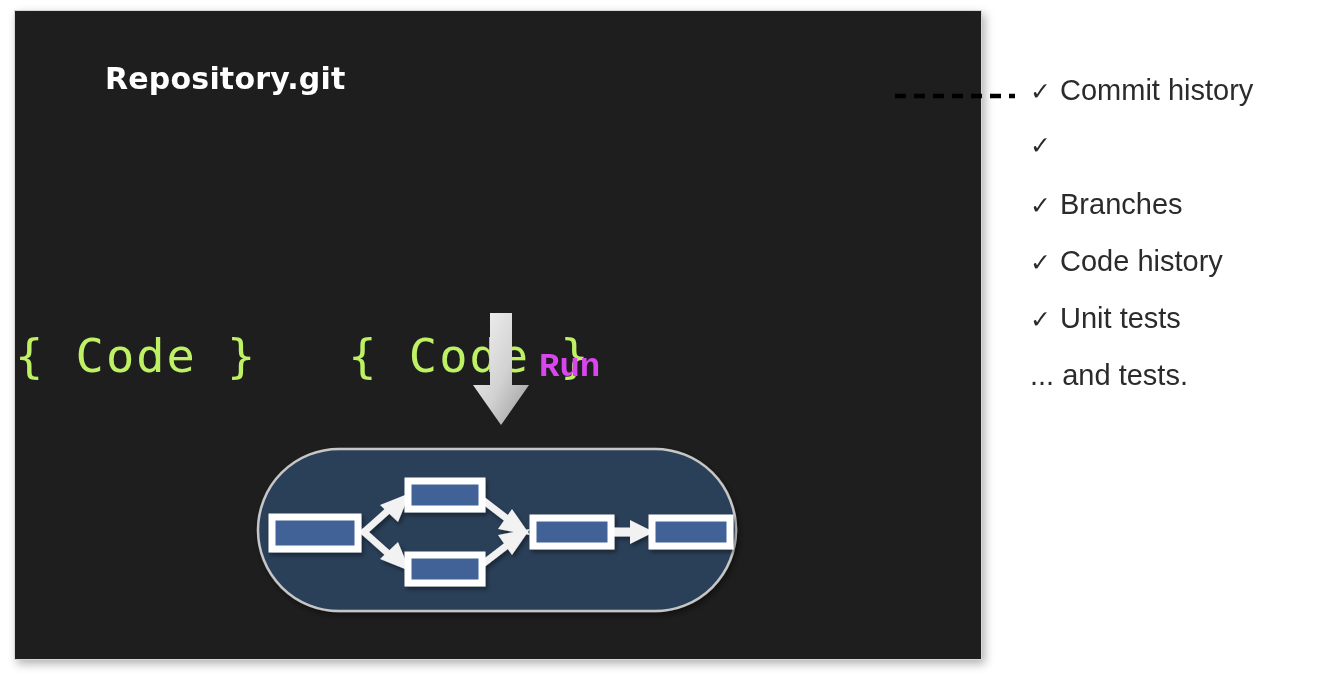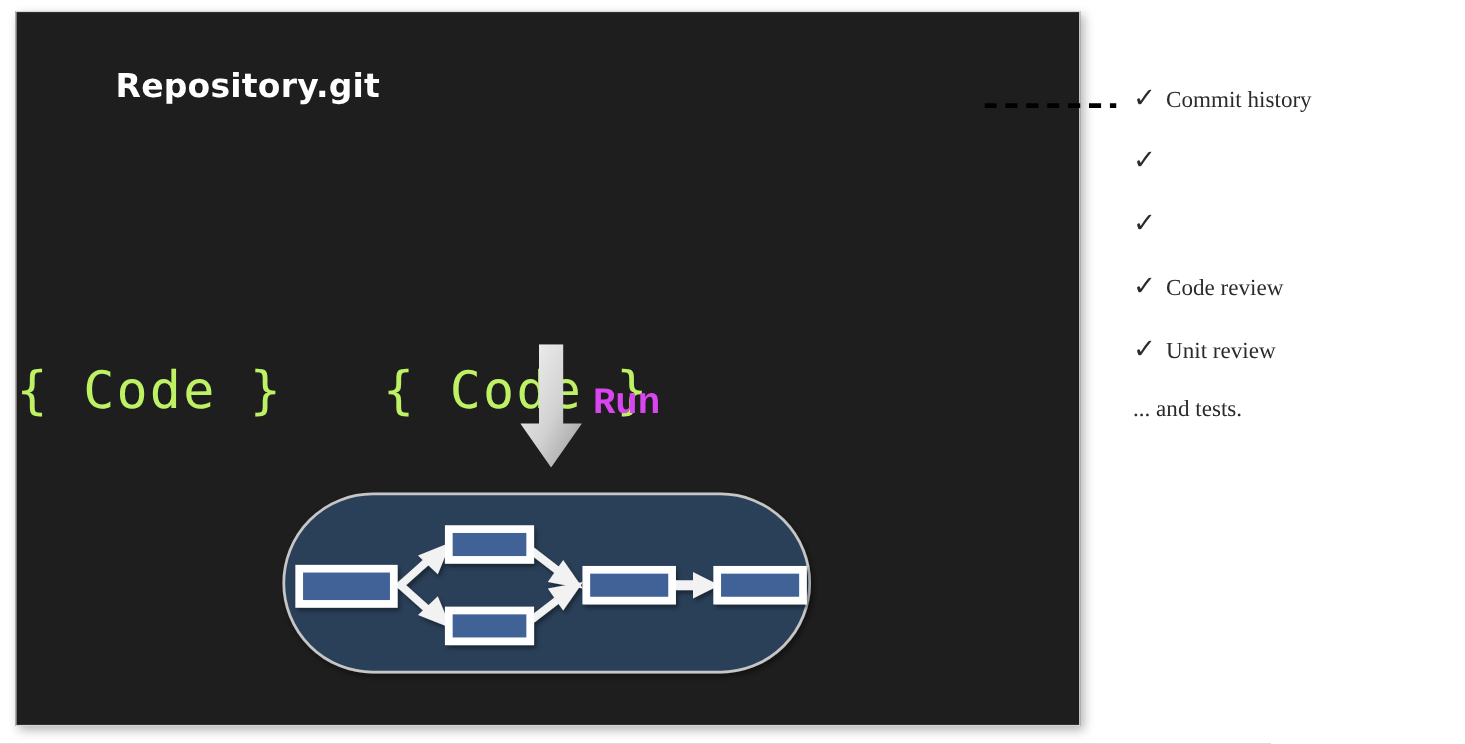--- a/index.html
+++ b/index.html
@@ -110,22 +110,22 @@
   .check-mark {
     width: 30px;
     flex: 0 0 30px;
     color: #2b2b2b;
     font-family: "DejaVu Sans", sans-serif;
     font-size: 25px;
     line-height: 1;
   }
   .check-text {
     color: #2b2b2b;
-    font-family: Liberation Serif, serif;
-    font-size: 21px;
+    font-family: Liberation Sans, sans-serif;
+    font-size: 29px;
     line-height: 1;
   }
   .check-row.no-mark .check-mark { visibility: hidden; }
   .check-row.no-mark .check-text {
     margin-left: -30px;
   }
 </style>
 </head>
 <body>
 
@@ -202,30 +202,31 @@
     <span class="check-mark">✓</span>
     <span class="check-text">Commit history</span>
   </div>
 
   <div class="check-row">
     <span class="check-mark">✓</span>
   </div>
 
   <div class="check-row">
     <span class="check-mark">✓</span>
-  </div>
-
-  <div class="check-row">
-    <span class="check-mark">✓</span>
-    <span class="check-text">Code review</span>
-  </div>
-
-  <div class="check-row">
-    <span class="check-mark">✓</span>
-    <span class="check-text">Unit review</span>
+    <span class="check-text">Branches</span>
+  </div>
+
+  <div class="check-row">
+    <span class="check-mark">✓</span>
+    <span class="check-text">Code history</span>
+  </div>
+
+  <div class="check-row">
+    <span class="check-mark">✓</span>
+    <span class="check-text">Unit tests</span>
   </div>
 
   <div class="check-row no-mark">
     <span class="check-mark"></span>
     <span class="check-text">... and tests.</span>
   </div>
 
 </div>
 
 </body></html>

